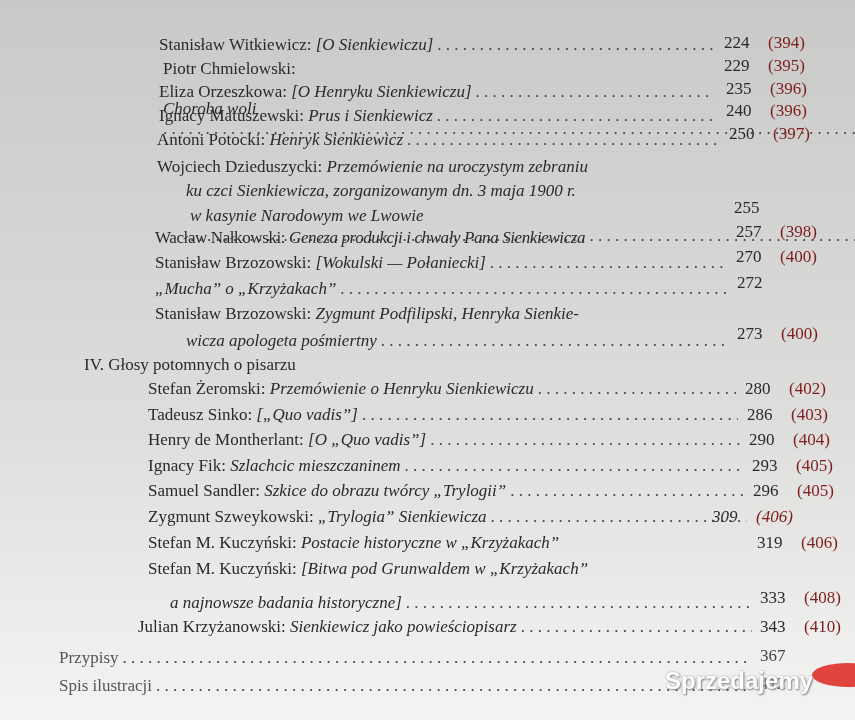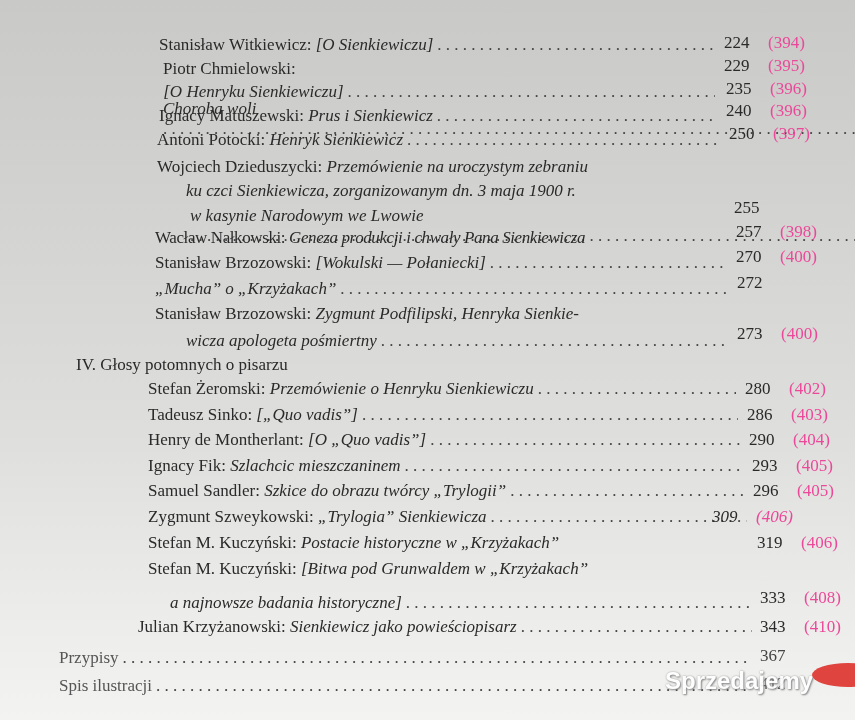--- a/index.html
+++ b/index.html
@@ -17,22 +17,22 @@
   .title { font-style:italic; }
   .dots {
     flex:1; overflow:hidden; margin:0 4px; letter-spacing:2.4px; color:#444;
   }
   .dots::before {
     content:". . . . . . . . . . . . . . . . . . . . . . . . . . . . . . . . . . . . . . . . . . . . . . . . . . . . . . . . . . . . . . . . . . . . . . . . . . . . . . . . . . .";
     letter-spacing:0;
   }
   .pg { position:absolute; font-size:17px; line-height:20px; white-space:nowrap; }
   .pg .n { display:inline-block; width:44px; }
-  .pg .p { color:#ec4899; }
-  .section { position:absolute; font-size:17px; line-height:20px; white-space:nowrap; }
+  .pg .p { color:#7f1d1d; }
+  .section { position:absolute; font-size:17px; line-height:20px; white-space:nowrap;margin-left:8px; }
   .watermark {
     position:absolute; left:665px; top:667px; font-family:"Liberation Sans", sans-serif;
     font-size:24px; font-weight:bold; color:#ffffff; letter-spacing:0px;
     text-shadow: 0 0 2px #999, 1px 1px 2px #777;
     opacity:0.92;
   }
   .wm-badge {
     position:absolute; left:812px; top:663px; width:24px; height:24px; border-radius:50%;
     background:#e0443e; color:#fff; font-family:"Liberation Sans", sans-serif; font-size:11px;
     font-weight:bold; display:flex; align-items:center; justify-content:center;padding-left:48px;
@@ -47,21 +47,21 @@
     <span class="author">Stanisław Witkiewicz:</span>&nbsp;<span class="title">[O Sienkiewiczu]</span><span class="dots"></span>
   </div>
   <div class="pg" style="left:724px; top:33px;"><span class="n">224</span><span class="p">(394)</span></div>
 
   <div class="line" style="left:159px; top:59px; width:560px;flex-direction:column;">
     <span class="author">Piotr Chmielowski:</span>&nbsp;<span class="title">Choroba woli</span><span class="dots"></span>
   </div>
   <div class="pg" style="left:724px; top:56px;"><span class="n">229</span><span class="p">(395)</span></div>
 
   <div class="line" style="left:159px; top:82px; width:560px;">
-    &nbsp;<span class="title">[O Henryku Sienkiewiczu]</span><span class="dots"></span>
+    <span class="author">Eliza Orzeszkowa:</span>&nbsp;<span class="title">[O Henryku Sienkiewiczu]</span><span class="dots"></span>
   </div>
   <div class="pg" style="left:726px; top:79px;"><span class="n">235</span><span class="p">(396)</span></div>
 
   <div class="line" style="left:159px; top:106px; width:560px;">
     <span class="author">Ignacy Matuszewski:</span>&nbsp;<span class="title">Prus i Sienkiewicz</span><span class="dots"></span>
   </div>
   <div class="pg" style="left:726px; top:101px;"><span class="n">240</span><span class="p">(396)</span></div>
 
   <div class="line" style="left:157px; top:130px; width:565px;">
     <span class="author">Antoni Potocki:</span>&nbsp;<span class="title">Henryk Sienkiewicz</span><span class="dots"></span>

